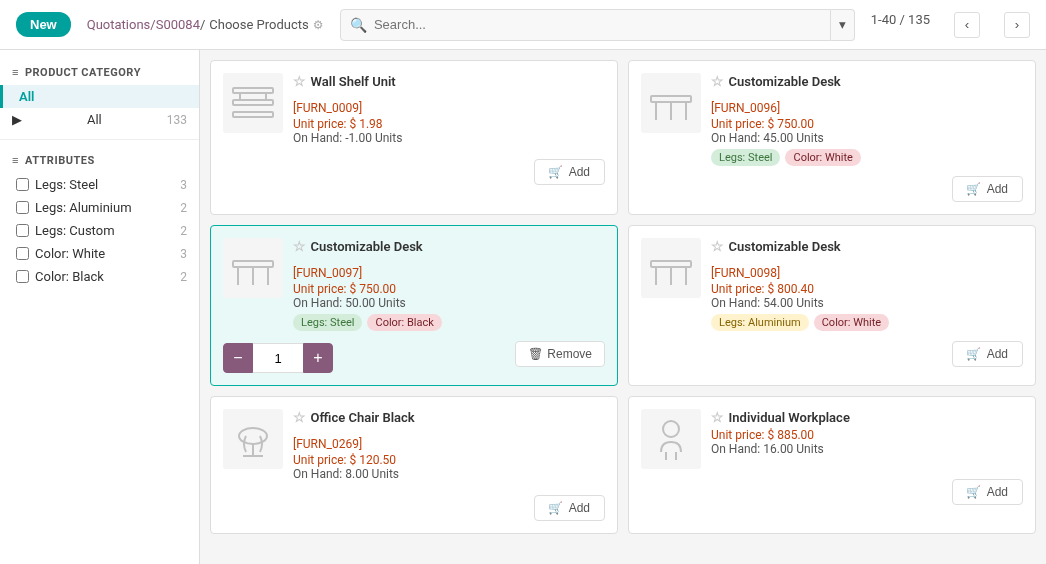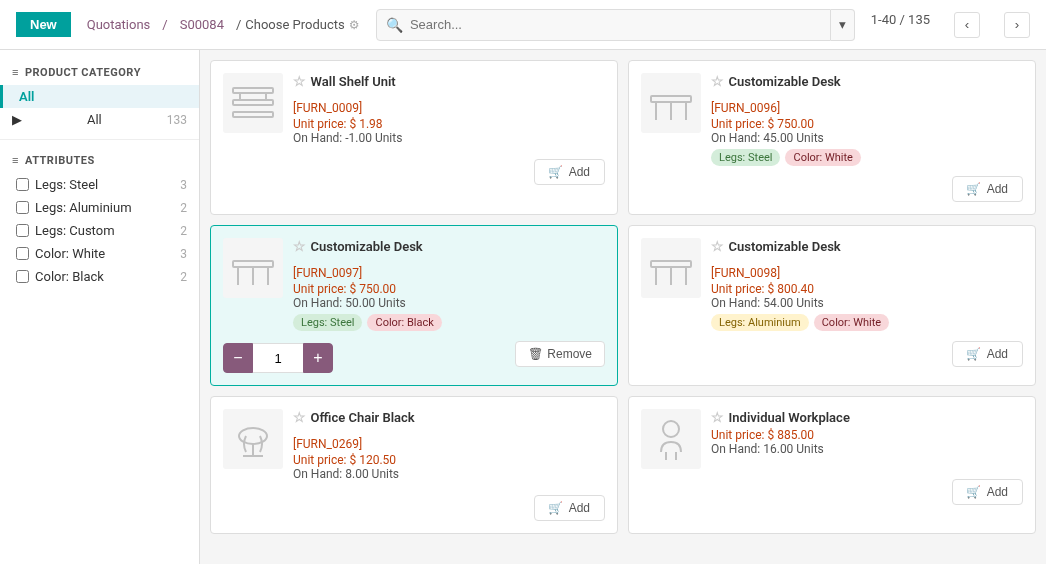--- a/index.html
+++ b/index.html
@@ -1,21 +1,21 @@
 <!DOCTYPE html>
 <html><head>
   <meta charset="utf-8">
   <style>
     * { box-sizing: border-box; margin: 0; padding: 0; }
     body { font-family: -apple-system, BlinkMacSystemFont, 'Segoe UI', Roboto, sans-serif; font-size: 13px; background: #f5f5f5; color: #333; height: 564px; overflow: hidden; }
 
     
     .header { display: flex; align-items: center; background: #fff; border-bottom: 1px solid #ddd; padding: 0 16px; height: 50px; gap: 16px; }
-    .new-btn { background: #00a09d; color: #fff; border: none; border-radius: 0; padding: 5px 14px; font-size: 13px; font-weight: 600; cursor: pointer; }
-    .breadcrumb { display: flex; align-items: center; gap: 12px; color: #875a7b; font-size: 13px; }
+    .new-btn { background: #00a09d; color: #fff; border: none; border-radius: 12px; padding: 5px 14px; font-size: 13px; font-weight: 600; cursor: pointer; }
+    .breadcrumb { display: flex; align-items: center; gap: 0; color: #875a7b; font-size: 13px; }
     .breadcrumb a { color: #875a7b; text-decoration: none; }
     .breadcrumb .current { display: flex; align-items: center; gap: 4px; color: #555; }
     .search-bar { flex: 1; display: flex; align-items: center; background: #f8f8f8; border: 1px solid #ddd; border-radius: 4px; padding: 0 10px; height: 32px; max-width: 330px; }
     .search-bar input { border: none; background: transparent; outline: none; width: 100%; font-size: 13px; }
     .search-icon { color: #aaa; margin-right: 6px; font-size: 14px; }
     .dropdown-btn { background: #f8f8f8; border: 1px solid #ddd; border-left: none; border-radius: 0 4px 4px 0; padding: 0 8px; height: 32px; cursor: pointer; color: #555; }
     .search-input-group { display: flex; flex: 1; }
     .search-input-group .search-bar { border-radius: 4px 0 0 4px; max-width: none; flex: 1; }
     .pagination { margin-left: auto; display: flex; gap: 24px; color: #555; font-size: 13px; }
     .page-nav { background: #fff; border: 1px solid #ddd; border-radius: 3px; width: 26px; height: 26px; display: flex; align-items: center; justify-content: center; cursor: pointer; color: #555; }

